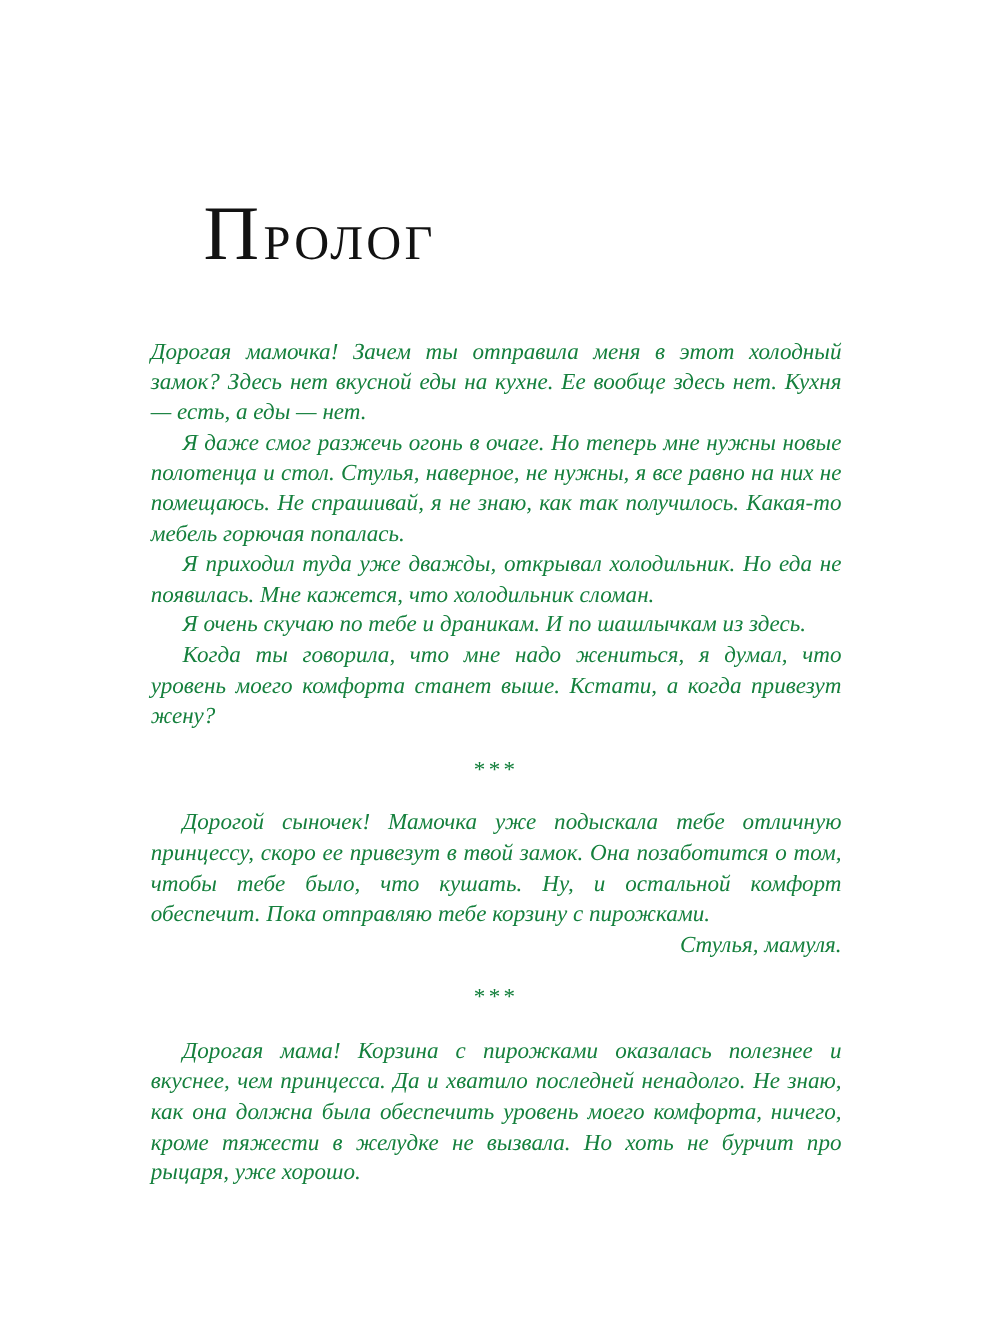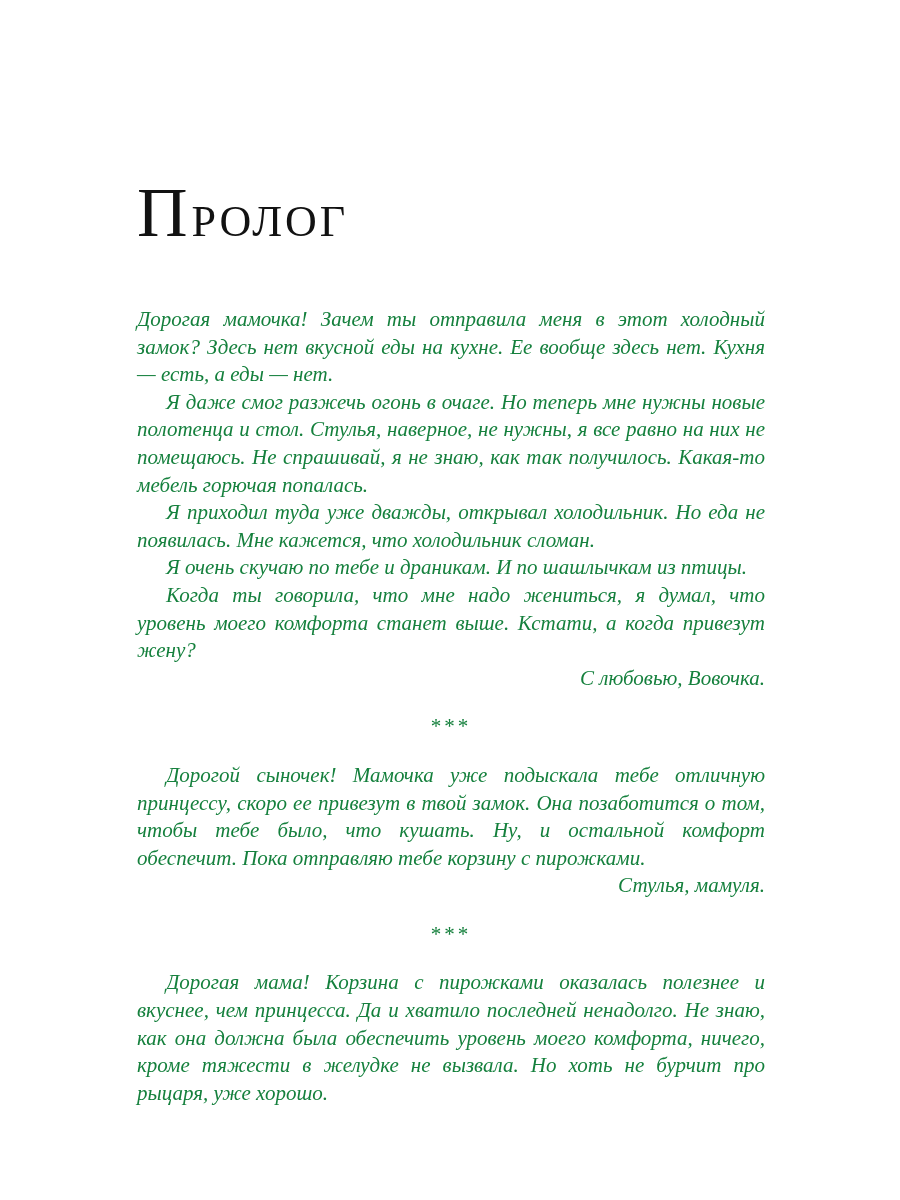--- a/index.html
+++ b/index.html
@@ -17,20 +17,21 @@
   }
   .chapter-title {
     font-family: "Liberation Serif", serif;
     font-weight: 400;
     font-size: 44px;
     line-height: 1;
     letter-spacing: 3px;
     text-transform: uppercase;
     color: #121212;
     margin-bottom: 58px;
+    margin-left: 48px;
   }
   .chapter-title::first-letter {
     font-size: 70px;
     letter-spacing: 4px;
   }
   .body-text {
     font-family: "Liberation Serif", serif;
     font-style: italic;
     font-size: 21px;
     line-height: 27.6px;
@@ -62,25 +63,24 @@
   <h1 class="chapter-title">Пролог</h1>
 
   <div class="body-text">
 
     <p class="no-indent">Дорогая мамочка! Зачем ты отправила меня в этот холодный замок? Здесь нет вкусной еды на кухне. Ее вообще здесь нет. Кухня — есть, а еды — нет.</p>
 
     <p class="indent">Я даже смог разжечь огонь в очаге. Но теперь мне нужны новые полотенца и стол. Стулья, наверное, не нужны, я все равно на них не помещаюсь. Не спрашивай, я не знаю, как так получилось. Какая-то мебель горючая попалась.</p>
 
     <p class="indent">Я приходил туда уже дважды, открывал холодильник. Но еда не появилась. Мне кажется, что холодильник сломан.</p>
 
-    <p class="indent">Я очень скучаю по тебе и драникам. И по шашлычкам из птицы.</p>
+    <p class="indent">Я очень скучаю по тебе и драникам. И по шашлычкам из здесь.</p>
 
     <p class="indent">Когда ты говорила, что мне надо жениться, я думал, что уровень моего комфорта станет выше. Кстати, а когда привезут жену?</p>
 
-    <p class="signature">С любовью, Вовочка.</p>
 
     <p class="separator">***</p>
 
     <p class="indent">Дорогой сыночек! Мамочка уже подыскала тебе отличную принцессу, скоро ее привезут в твой замок. Она позаботится о том, чтобы тебе было, что кушать. Ну, и остальной комфорт обеспечит. Пока отправляю тебе корзину с пирожками.</p>
 
     <p class="signature">Стулья, мамуля.</p>
 
     <p class="separator">***</p>
 
     <p class="indent">Дорогая мама! Корзина с пирожками оказалась полезнее и вкуснее, чем принцесса. Да и хватило последней ненадолго. Не знаю, как она должна была обеспечить уровень моего комфорта, ничего, кроме тяжести в желудке не вызвала. Но хоть не бурчит про рыцаря, уже хорошо.</p>

